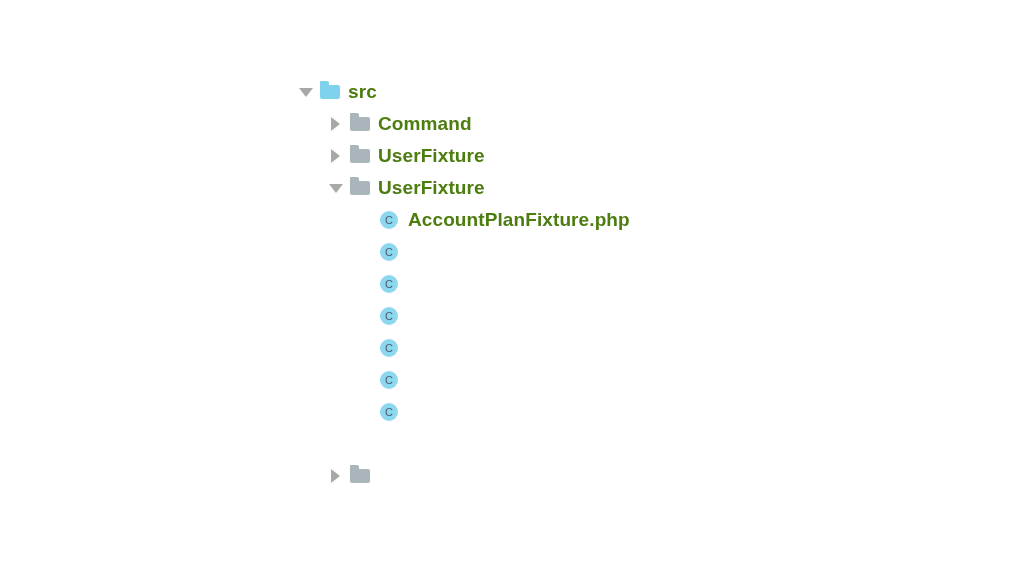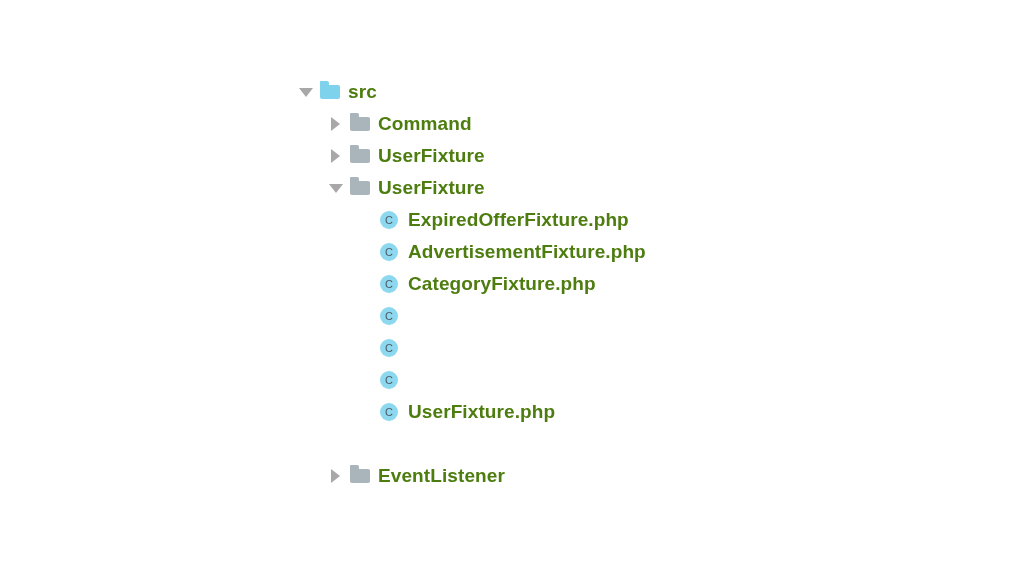--- a/index.html
+++ b/index.html
@@ -164,37 +164,35 @@
         <span class="body"></span>
     </span>
     <span class="label">UserFixture</span>
   </div>
 
   <div class="row lvl2" style="top:204px">
     <span class="twisty none"></span>
     <span class="classicon">
       <span class="disc">C</span>
     </span>
-    <span class="label">ExpiredOfferFixture.php</span>
+    <span class="label">AccountPlanFixture.php</span>
   </div>
 
   <div class="row lvl2" style="top:236px">
     <span class="twisty none"></span>
     <span class="classicon">
       <span class="disc">C</span>
     </span>
-    <span class="label">AdvertisementFixture.php</span>
   </div>
 
   <div class="row lvl2" style="top:268px">
     <span class="twisty none"></span>
     <span class="classicon">
       <span class="disc">C</span>
     </span>
-    <span class="label">CategoryFixture.php</span>
   </div>
 
   <div class="row lvl2" style="top:300px">
     <span class="twisty none"></span>
     <span class="classicon">
       <span class="disc">C</span>
     </span>
   </div>
 
   <div class="row lvl2" style="top:332px">
@@ -209,26 +207,24 @@
     <span class="classicon">
       <span class="disc">C</span>
     </span>
   </div>
 
   <div class="row lvl2" style="top:396px">
     <span class="twisty none"></span>
     <span class="classicon">
       <span class="disc">C</span>
     </span>
-    <span class="label">UserFixture.php</span>
   </div>
 
 
   <div class="row lvl1" style="top:460px">
     <span class="twisty closed"></span>
     <span class="folder">
       <span class="tab"></span>
         <span class="body"></span>
     </span>
-    <span class="label">EventListener</span>
   </div>
 
 </div>
 
 </body></html>

